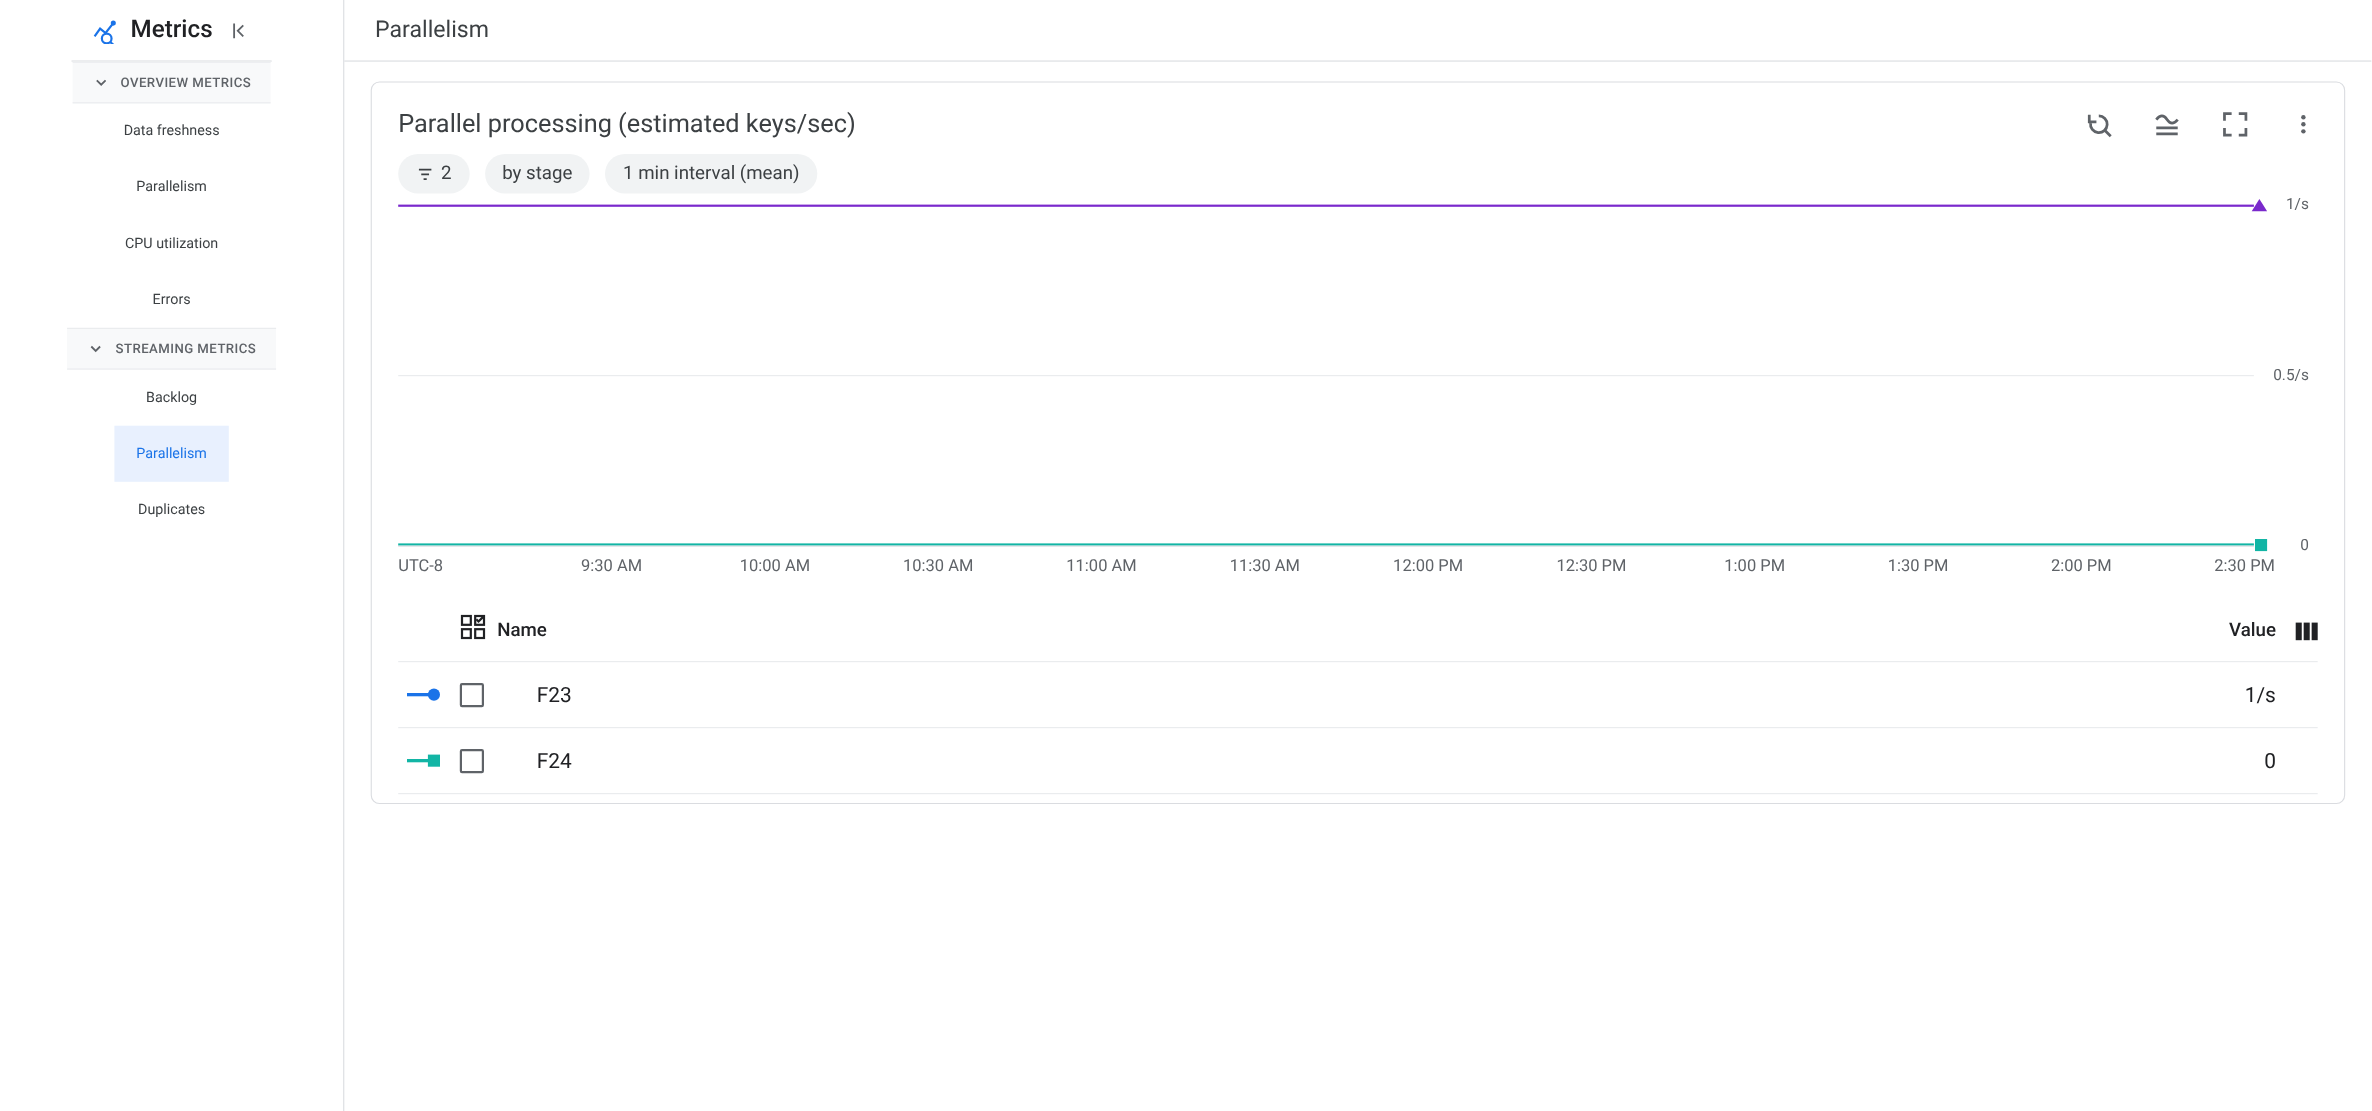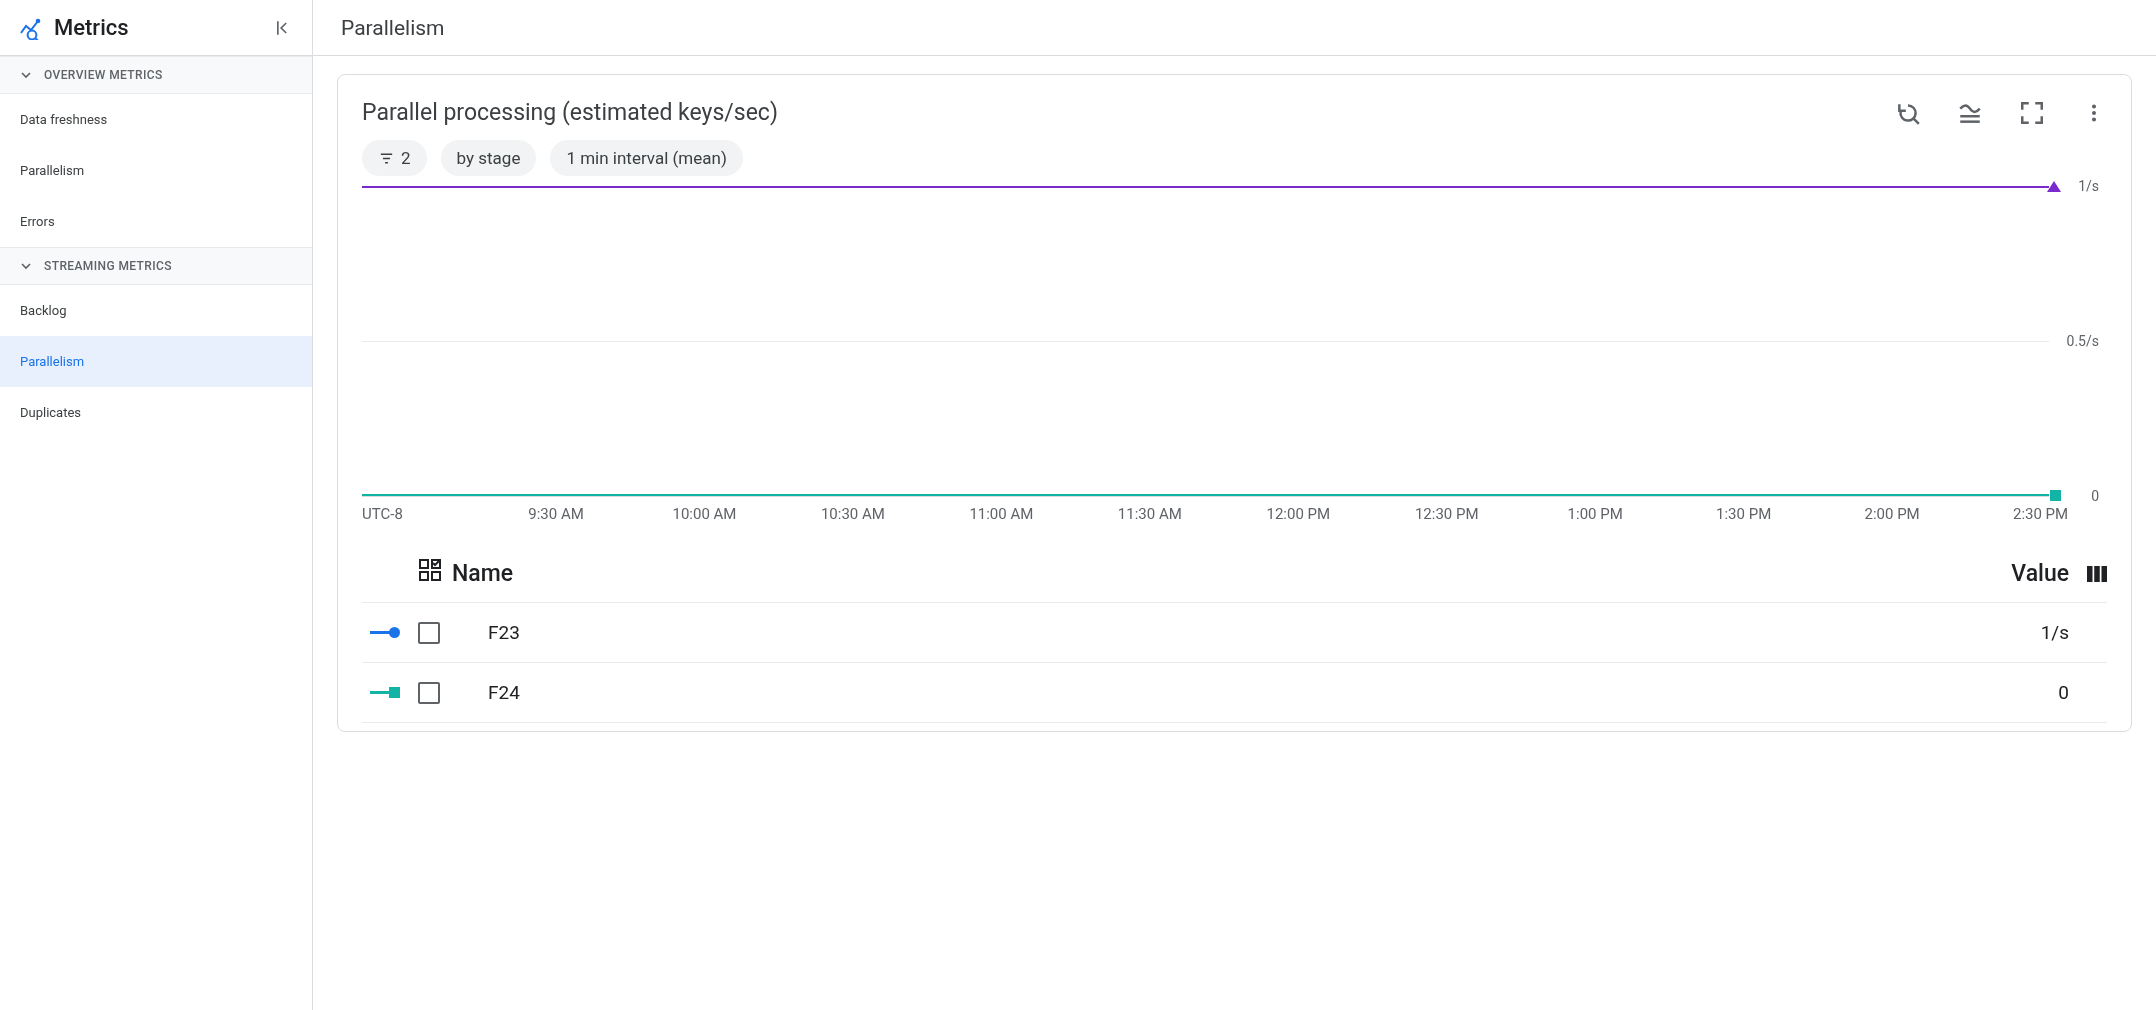--- a/index.html
+++ b/index.html
@@ -9,20 +9,21 @@
     background: #fff;
     font-size: 19px;
   }
   .app { display: flex; height: 100vh; }
   
   .sidebar {
     width: 313px;
     border-right: 1px solid #dadce0;
     display: flex;
     flex-direction: column;
+    align-items: center;
   }
   .sidebar-header {
     display: flex;
     align-items: center;
     padding: 14px 18px;
     border-bottom: 1px solid #dadce0;
     gap: 12px;
     height: 56px;
   }
   .metrics-icon {
@@ -153,21 +154,21 @@
   .x-tick { position: absolute; transform: translateX(-50%); white-space: nowrap; }
   
   .legend {
     margin-top: 18px;
   }
   .legend-head {
     display: flex;
     align-items: center;
     padding: 14px 0 14px 56px;
     border-bottom: 1px solid #e8eaed;
-    font-size: 23px;
+    font-size: 17px;
     font-weight: 500;
     color: #202124;
   }
   .legend-head-name { display: flex; align-items: center; gap: 10px; flex: 1; }
   .legend-head-value { margin-right: 16px; }
   .legend-row {
     display: flex;
     align-items: center;
     padding: 18px 0;
     border-bottom: 1px solid #e8eaed;
@@ -220,20 +221,21 @@
     </div>
 
     <div class="group-header">
       <svg viewBox="0 0 24 24">
           <path d="M6 9 L12 15 L18 9" fill="none" stroke="#5f6368" stroke-width="2.5"></path>
         </svg>
       <span>Overview Metrics</span>
     </div>
     <div class="nav-item">Data freshness</div>
     <div class="nav-item">Parallelism</div>
+    <div class="nav-item">CPU utilization</div>
     <div class="nav-item">Errors</div>
 
     <div class="group-header">
       <svg viewBox="0 0 24 24">
           <path d="M6 9 L12 15 L18 9" fill="none" stroke="#5f6368" stroke-width="2.5"></path>
         </svg>
       <span>Streaming Metrics</span>
     </div>
     <div class="nav-item">Backlog</div>
     <div class="nav-item selected">Parallelism</div>

